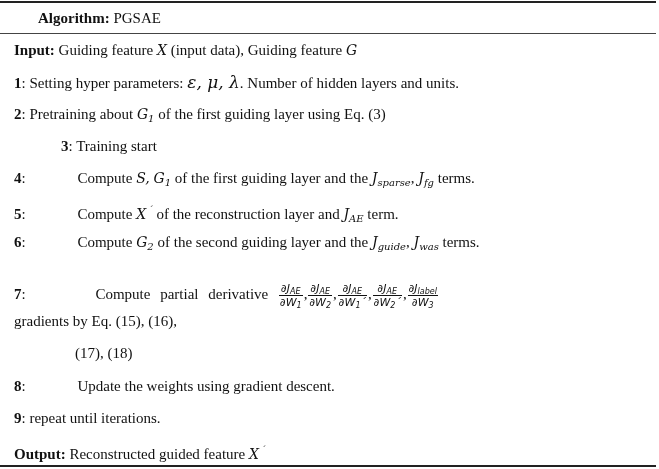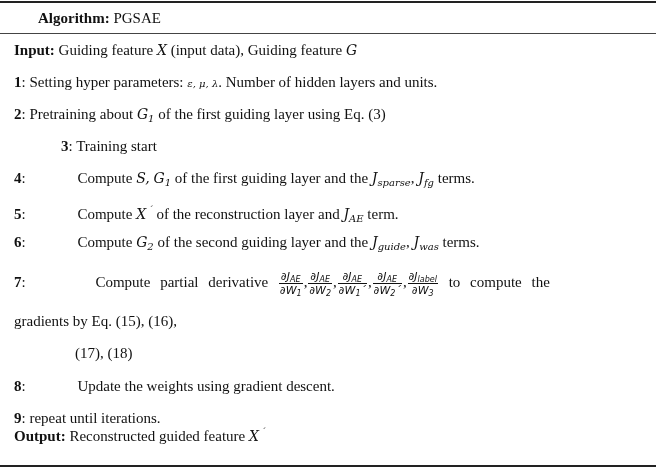--- a/index.html
+++ b/index.html
@@ -5,25 +5,25 @@
   html, body { margin:0; padding:0; background:#ffffff; }
   body { width:659px; height:469px; position:relative; overflow:hidden;
          font-family:"Liberation Serif", "DejaVu Serif", serif; color:#111; font-size:15px; }
   .rule { position:absolute; left:0; width:656px; background:#222; }
   .rule.top { top:1px; height:2px; }
   .rule.mid { top:33px; height:1px; background:#444; }
   .rule.bot { top:465px; height:2px; }
   .line { position:absolute; left:14px; white-space:nowrap; line-height:20px; }
   b { font-weight:bold; }
   .m { font-style:italic; font-family:"DejaVu Serif", serif; font-size:14px; }
-  .g { font-style:italic; font-family:"DejaVu Serif", serif; font-size:10px; }
+  .g { font-style:italic; font-family:"DejaVu Serif", serif; font-size:17px; }
   sub { font-size:10px; font-style:italic; vertical-align:-3px; line-height:0; }
   .indent { display:inline-block; width:48px; }
   .frac { display:inline-block; vertical-align:middle; text-align:center; font-style:italic;
-          font-family:"DejaVu Sans", sans-serif; font-size:11px; line-height:13px; margin:4px 1px; }
+          font-family:"DejaVu Sans", sans-serif; font-size:11px; line-height:13px; margin:16px 1px; }
   .frac .num { display:block; border-bottom:1px solid #111; padding:0 1px; }
   .frac .den { display:block; padding:0 1px; }
   .frac sub { font-size:8px; vertical-align:-2px; }
   .prime { font-size:9px; vertical-align:6px; margin-left:2px; }
   .just { word-spacing:6px; }
 </style>
 </head>
 <body>
 
 <div class="rule top"></div>
@@ -85,32 +85,31 @@
   <span>of the second guiding layer and the</span>
   <span class="m"><span>J</span><sub>guide</sub></span>,
   <span class="m"><span>J</span><sub>was</sub></span>
   <span>terms.</span>
 </div>
 
 <div class="line just" style="top:266px;">
   <b>7</b><span>:</span><span class="indent" style="width:60px"></span>
   <span>Compute partial derivative</span>
   <span class="frac"><span class="num"><span>∂J</span><sub>AE</sub></span><span class="den"><span>∂W</span><sub>1</sub></span></span>,<span class="frac"><span class="num"><span>∂J</span><sub>AE</sub></span><span class="den"><span>∂W</span><sub>2</sub></span></span>,<span class="frac"><span class="num"><span>∂J</span><sub>AE</sub></span><span class="den"><span>∂W</span><sub>1</sub><span>´</span></span></span>,<span class="frac"><span class="num"><span>∂J</span><sub>AE</sub></span><span class="den"><span>∂W</span><sub>2</sub><span>´</span></span></span>,<span class="frac"><span class="num"><span>∂J</span><sub>label</sub></span><span class="den"><span>∂W</span><sub>3</sub></span></span>
-  <span>to compute the</span>
 </div>
 
 <div class="line" style="top:311px;">gradients by Eq. (15), (16),</div>
 <div class="line" style="top:343px; left:75px;">(17), (18)</div>
 
 <div class="line" style="top:376px;">
   <b>8</b><span>:</span><span class="indent"></span>
   <span>Update the weights using gradient descent.</span>
 </div>
 
 <div class="line" style="top:408px;">
   <b>9</b><span>: repeat until iterations.</span>
 </div>
 
-<div class="line" style="top:422px;">
+<div class="line" style="top:440px;">
   <b>Output:</b>
   <span>Reconstructed guided feature</span>
   <span class="m"><span>X</span><span class="prime">´</span></span>
 </div>
 
 </body></html>

